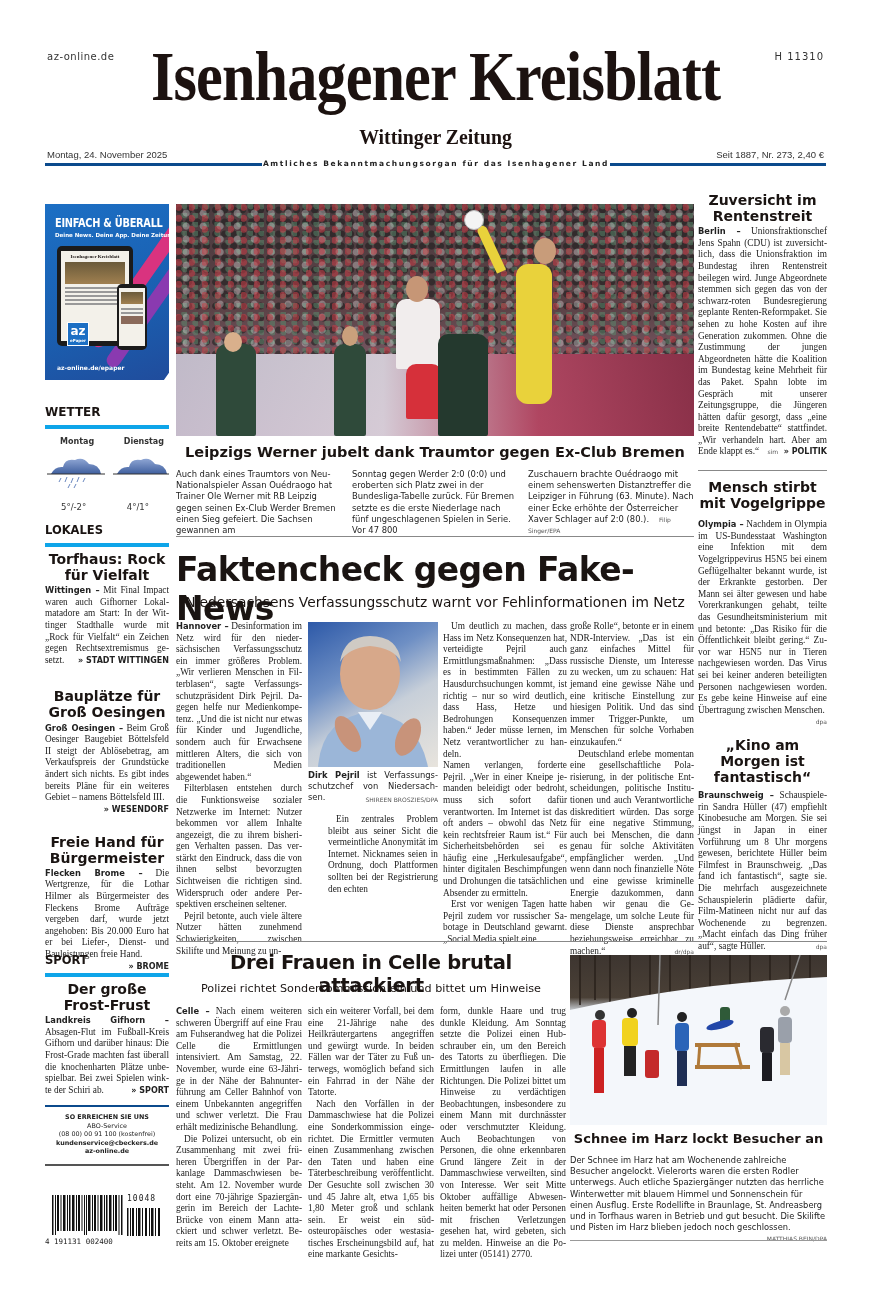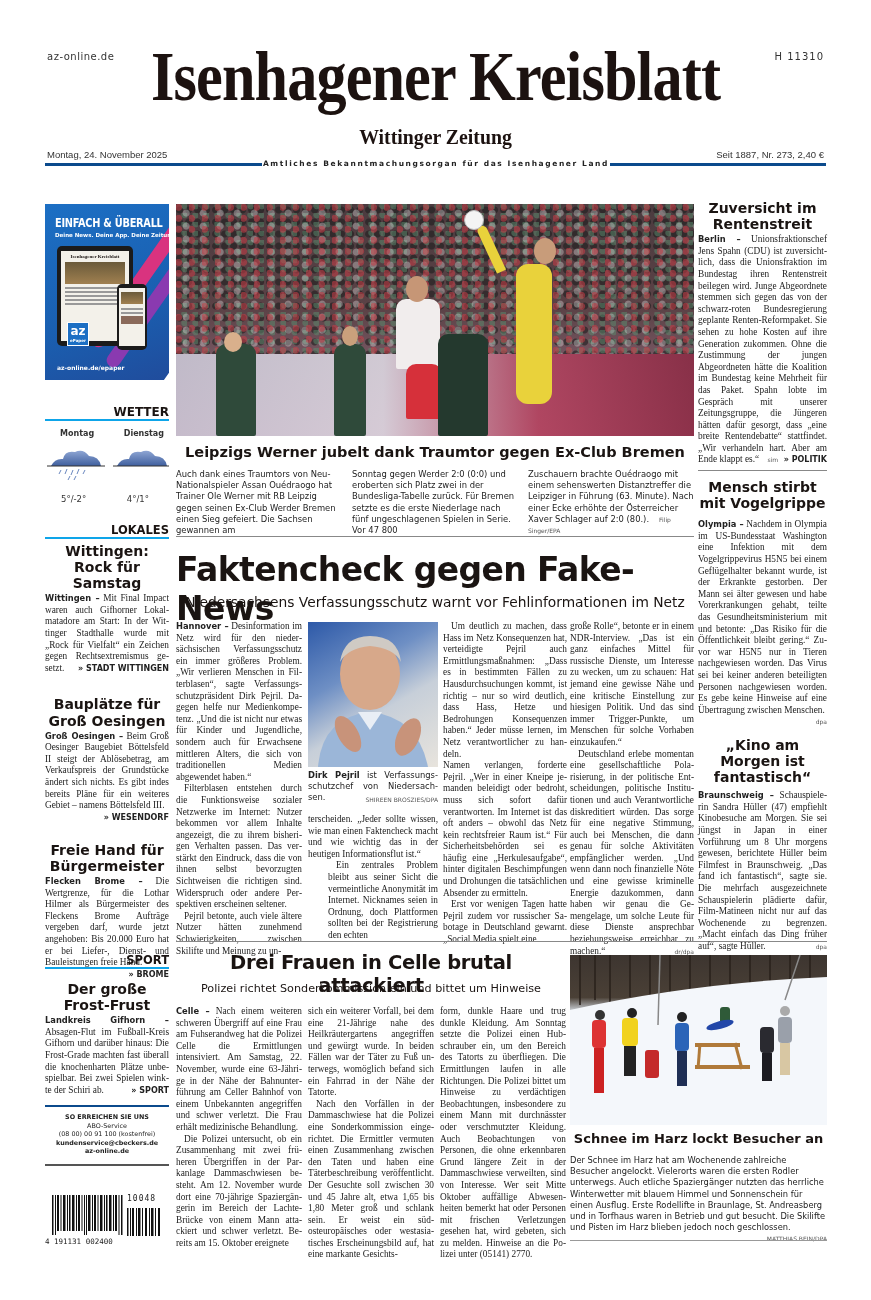--- a/index.html
+++ b/index.html
@@ -27,21 +27,21 @@
   .ad-s { position:absolute; left: 10px; top: 28px; font-family: "DejaVu Sans", sans-serif; font-weight: bold; color: #fff; font-size: 5.5px; white-space: nowrap; }
   .ad-tab { position:absolute; left: 12px; top: 42px; width: 76px; height: 100px; background: #1b1b1b; border-radius: 5px; }
   .ad-tab-screen { position:absolute; left: 4px; top: 5px; right: 4px; bottom: 5px; background: #f3f1ea; }
   .ad-phone { position:absolute; left: 72px; top: 80px; width: 30px; height: 66px; background: #1b1b1b; border-radius: 5px; }
   .ad-phone-screen { position:absolute; left: 2px; top: 4px; right: 2px; bottom: 4px; background: #f3f1ea; }
   .ad-logo { position:absolute; left: 22px; top: 118px; width: 22px; height: 24px; background: #1c6fc4; border: 1.5px solid #fff; color: #fff; font-family: "DejaVu Sans", sans-serif; font-weight: bold; font-size: 12px; text-align: center; line-height: 16px; }
   .ad-logo small { display:block; font-size: 4px; line-height: 4px; }
   .ad-url { position:absolute; left: 12px; top: 160px; color: #fff; font-family: "DejaVu Sans", sans-serif; font-weight: bold; font-size: 6px; }
 
   
-  .sect { font-family: "DejaVu Sans", sans-serif; font-weight: bold; font-size: 11.5px; text-align: right; color: #1a1412; border-bottom: 2px solid #0ea5e9; padding-bottom: 0; }
+  .sect { font-family: "DejaVu Sans", sans-serif; font-weight: bold; font-size: 11.5px; text-align: left; color: #1a1412; border-bottom: 4px solid #0ea5e9; padding-bottom: 6px; }
   .sect.weather-sect { font-size: 12px; }
 
   
   .wx { left: 45px; top: 405px; width: 124px; }
   .wx-days { display:flex; justify-content: space-between; margin-top: 8px; font-family: "DejaVu Sans", sans-serif; font-size: 8px; font-weight: bold; color: #333; padding: 0 5px 0 15px; }
   .wx-icons { position: relative; height: 44px; margin-top: 6px; }
   .wx-temps { display:flex; justify-content: space-between; font-family: "DejaVu Sans", sans-serif; font-size: 8.5px; color: #333; padding: 0 20px 0 16px; margin-top: 6px; }
 
   
   .col-l { left: 45px; width: 124px; }
@@ -172,21 +172,21 @@
   </div>
   <div class="wx-temps">
     <span>5°/-2°</span>
     <span>4°/1°</span>
   </div>
 </div>
 
 <div class="abs col-l" style="top:523px;">
   <div class="sect">LOKALES</div>
   <div style="margin-top:4px;">
-    <div class="head" style="font-size:14px;">Wittingen: Rock für Samstag</div>
+    <div class="head" style="font-size:14px;">Torfhaus: Rock für Vielfalt</div>
     <div class="body" style="margin-top:2px;">
       <span class="dl">Wittingen –</span><span> Mit Final Impact waren auch Gifhorner Lokal­matadore am Start: In der Wit­tinger Stadthalle wurde mit „Rock für Vielfalt“ ein Zeichen gegen Rechtsextremismus ge­setzt.</span>
       <span class="ref">» STADT WITTINGEN</span>
     </div>
   </div>
   <div style="margin-top:22px;">
     <div class="head" style="font-size:14px;">Bauplätze für Groß Oesingen</div>
     <div class="body" style="margin-top:2px;">
       <span class="dl">Groß Oesingen –</span><span> Beim Groß Oesinger Baugebiet Böttelsfeld II steigt der Ablösebetrag, am Verkaufspreis der Grundstücke ändert sich nichts. Es gibt indes bereits Pläne für ein weiteres Gebiet – namens Böttelsfeld III.</span>
       <span class="ref" style="float:right;">» WESENDORF</span>
@@ -196,21 +196,21 @@
     <div class="head" style="font-size:14px;">Freie Hand für Bürgermeister</div>
     <div class="body" style="margin-top:2px;">
       <span class="dl">Flecken Brome –</span><span> Die Wertgren­ze, für die Lothar Hilmer als Bürgermeister des Fleckens Brome Aufträge vergeben darf, wurde jetzt angehoben: Bis 20.000 Euro hat er bei Liefer-, Dienst- und Bauleistungen freie Hand.</span>
       <span class="ref">» BROME</span>
     </div>
   </div>
 </div>
 
 <div class="abs col-l" style="top:953px;">
   <div class="sect">SPORT</div>
-  <div style="margin-top:12px;">
+  <div style="margin-top:4px;">
     <div class="head" style="font-size:14px;">Der große Frost-Frust</div>
     <div class="body" style="margin-top:2px;">
       <span class="dl">Landkreis Gifhorn –</span><span> Absagen-Flut im Fußball-Kreis Gifhorn und darüber hinaus: Die Frost-Grade machten fast überall die knochenharten Plätze unbe­spielbar. Bei zwei Spielen wink­te der Schiri ab.</span>
       <span class="ref">» SPORT</span>
     </div>
   </div>
 </div>
 
 <div class="abs contact">
   <div><b>SO ERREICHEN SIE UNS</b></div>
@@ -310,38 +310,37 @@
     <ellipse cx="40" cy="112" rx="10" ry="20" fill="#c8937a" transform="rotate(-30 40 112)"></ellipse>
     <ellipse cx="100" cy="115" rx="11" ry="20" fill="#c8937a" transform="rotate(25 100 115)"></ellipse>
   </svg>
 </div>
 <div class="abs caption">
   <b class="sans">Dirk Pejril</b><span> ist Verfassungs­schutzchef von Niedersach­sen.</span>
   <span class="src-c">SHIREEN BROSZIES/DPA</span>
 </div>
 
 <div class="main-col body" style="left:308px;top:814px;width:130px;">
-  <div>terscheiden. „Jeder sollte wis­sen, wie man einen Fakten­check macht und wie wichtig das in der heutigen Informati­onsflut ist.“</div>
   <div style="text-indent:8px;margin-left:20px;">Ein zentrales Problem bleibt aus seiner Sicht die vermeintli­che Anonymität im Internet. Nicknames seien in Ordnung, doch Plattformen sollten bei der Registrierung den echten</div>
 </div>
 
 <div class="main-col body" style="left:443px;top:621px;width:124px;">
   <div style="text-indent:8px;">Um deutlich zu machen, dass Hass im Netz Konsequen­zen hat, verteidigte Pejril auch Ermittlungsmaßnahmen: „Dass es in bestimmten Fällen zu Hausdurchsuchungen kommt, ist richtig – nur so wird deutlich, dass Hass, Hetze und Bedrohungen Konsequenzen haben.“ Jeder müsse lernen, im Netz verantwortlicher zu han­deln.</div>
   <div>Namen verlangen, forderte Pejril. „Wer in einer Kneipe je­manden beleidigt oder be­droht, muss sich sofort dafür verantworten. Im Internet ist das oft anders – obwohl das Netz kein rechtsfreier Raum ist.“ Für Sicherheitsbehörden sei es häufig eine „Herkules­aufgabe“, hinter digitalen Be­schimpfungen und Drohun­gen die tatsächlichen Absen­der zu ermitteln.</div>
   <div style="text-indent:8px;">Erst vor wenigen Tagen hatte Pejril zudem vor russischer Sa­botage in Deutschland ge­warnt. „Social Media spielt eine</div>
 </div>
 
 <div class="main-col body" style="left:570px;top:621px;width:124px;">
   <div>große Rolle“, betonte er in ei­nem NDR-Interview. „Das ist ein ganz einfaches Mittel für russische Dienste, um Interesse zu wecken, um zu schauen: Hat jemand eine gewisse Nähe und eine kritische Einstellung zur hiesigen Politik. Und das sind immer Trigger-Punkte, um Menschen für solche Vorhaben einzukaufen.“</div>
   <div style="text-indent:8px;"><span>Deutschland erlebe momen­tan eine gesellschaftliche Pola­risierung, in der politische Ent­scheidungen, politische Institu­tionen und auch Verantwortli­che diskreditiert würden. Das sorge für eine negative Stim­mung, auch bei Menschen, die dann genau für solche Aktivitä­ten empfänglicher werden. „Und wenn dann noch finanzi­elle Nöte und eine gewisse kri­minelle Energie dazukommen, dann haben wir genau die Ge­mengelage, um solche Leute für diese Dienste ansprechbar beziehungsweise erreichbar zu machen.“</span><span class="src">dr/dpa</span></div>
 </div>
 
 <div class="abs hr" style="left:176px;top:941px;width:651px;"></div>
 
-<div class="abs col-r" style="top:200px;">
+<div class="abs col-r" style="top:192px;">
   <div class="head" style="font-size:14px;">Zuversicht im Rentenstreit</div>
   <div class="body" style="margin-top:2px;">
     <span class="dl">Berlin –</span><span> Unionsfraktionschef Jens Spahn (CDU) ist zuversicht­lich, dass die Unionsfraktion im Bundestag ihren Renten­streit beilegen wird. Junge Ab­geordnete stemmen sich gegen das von der schwarz-roten Bun­desregierung geplante Renten-Reformpaket. Sie sehen zu ho­he Kosten auf ihre Generation zukommen. Ohne die Zustim­mung der jungen Abgeordne­ten hätte die Koalition im Bun­destag keine Mehrheit für das Paket. Spahn lobte im Gespräch mit unserer Zeitungsgruppe, die Jüngeren hätten dafür ge­sorgt, dass „eine breite Renten­debatte“ stattfindet. „Wir ver­handeln hart. Aber am Ende klappt es.“</span>
     <span style="font-family:'DejaVu Sans',sans-serif;font-size:6px;color:#555;margin-left:6px;">sim</span>
     <span class="ref">» POLITIK</span>
   </div>
 </div>
 <div class="abs hr" style="left:698px;top:470px;width:129px;"></div>
 
 <div class="abs col-r" style="top:479px;">

